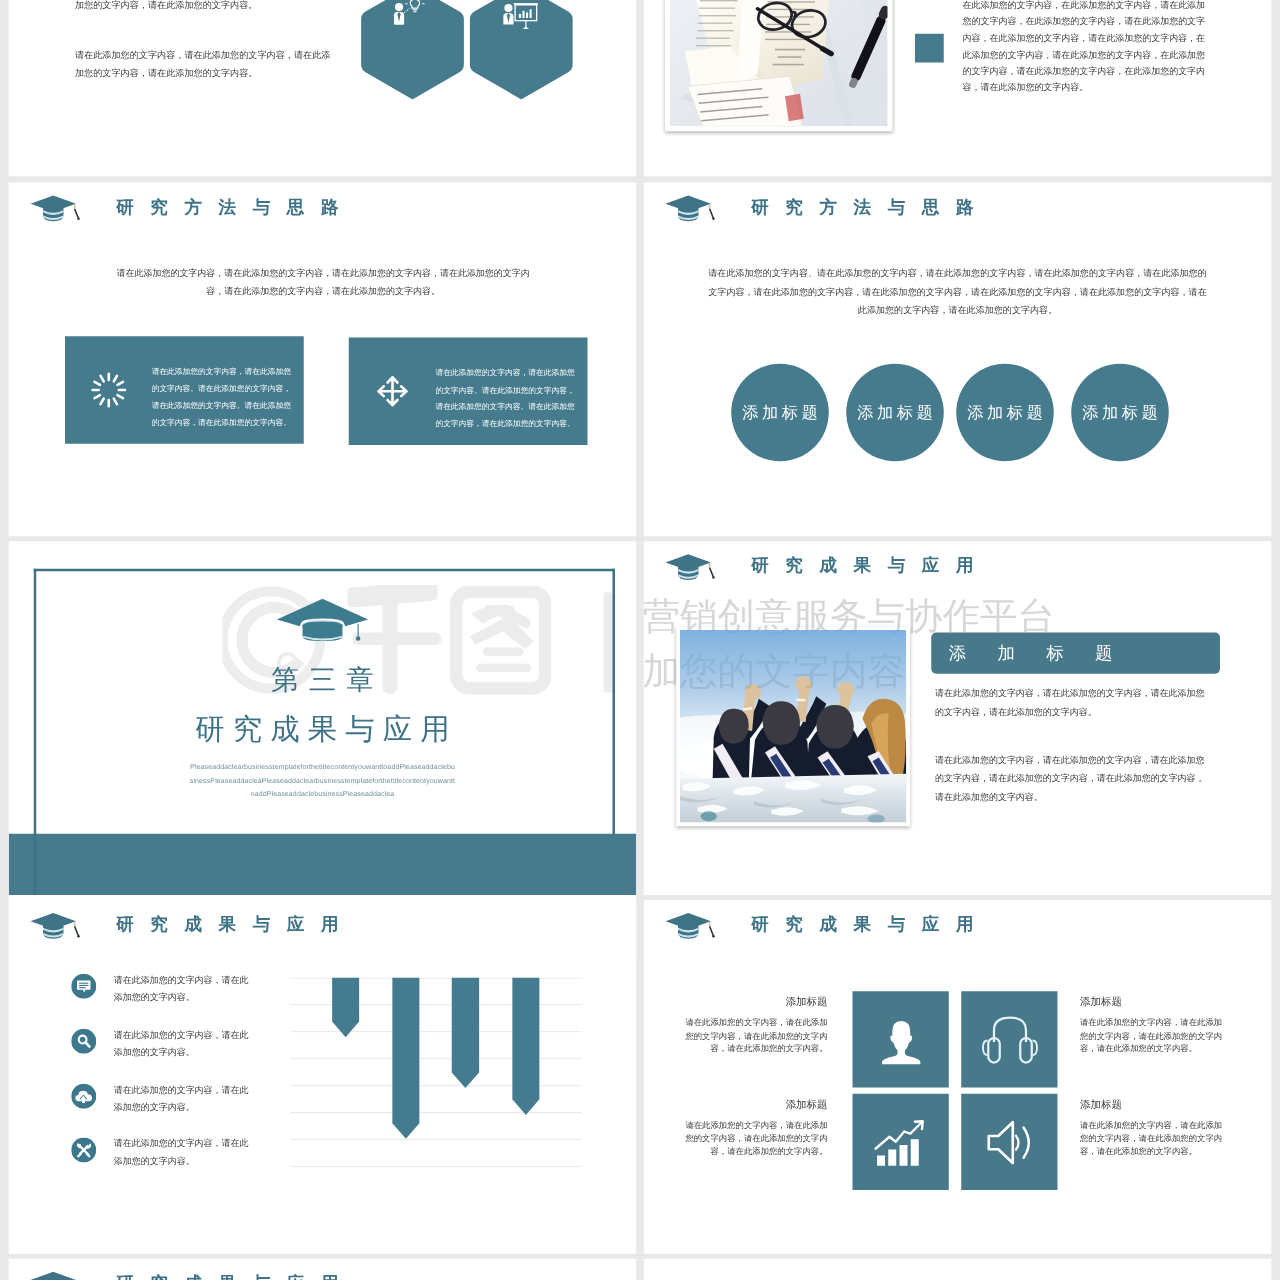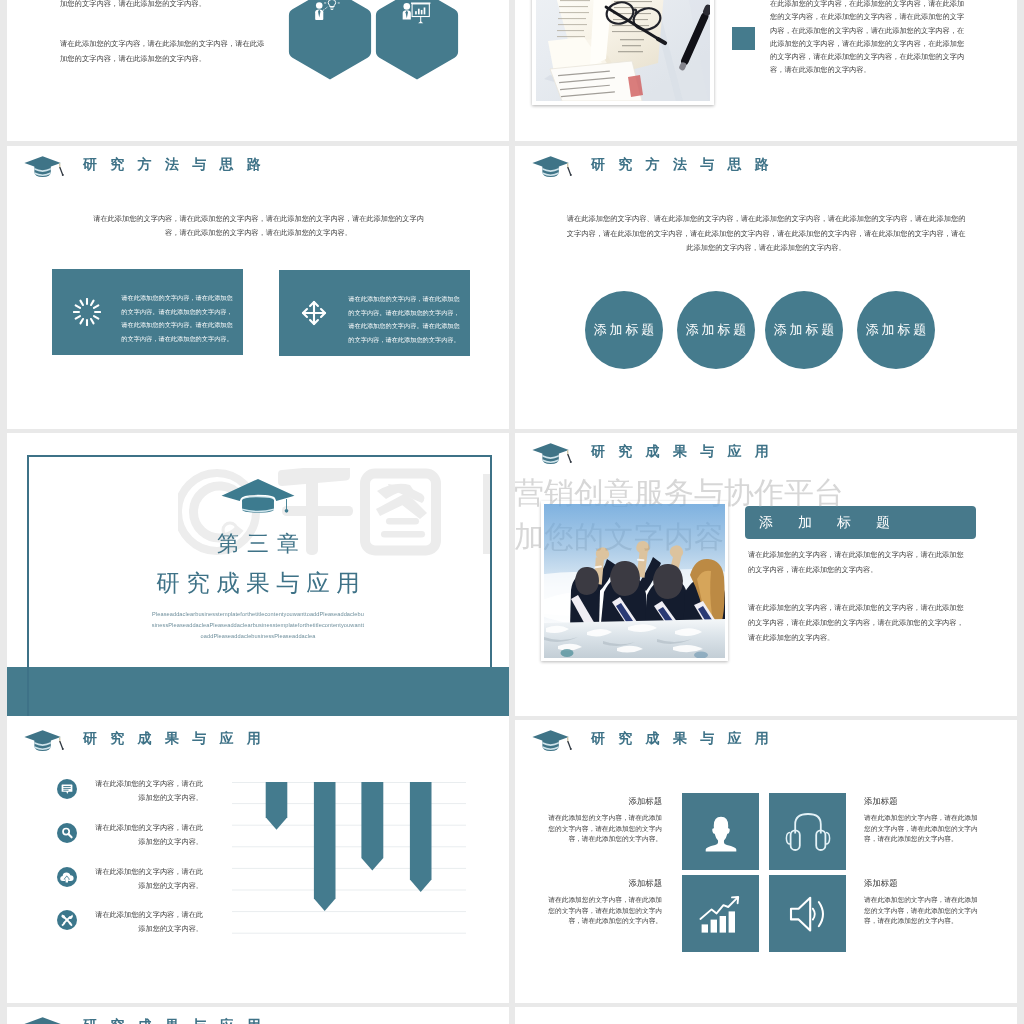--- a/index.html
+++ b/index.html
@@ -5,22 +5,22 @@
 <style>
   html,body{margin:0;padding:0;}
   body{width:1024px;height:1024px;background:#e9e9e9;overflow:hidden;
        font-family:"Liberation Sans",sans-serif;}
   .page{position:relative;width:1024px;height:1024px;background:#e9e9e9;}
   .slide{position:absolute;background:#fff;overflow:hidden;box-sizing:border-box;}
 
   
   .hdr{position:absolute;left:14px;top:4px;display:flex;align-items:center;height:30px;}
   .hdr .cap{width:46px;height:30px;flex:0 0 auto;display:block;}
-  .hdr .htxt{margin-left:16px;color:#3e7287;font-size:14px;font-weight:700;
-             letter-spacing:13.3px;white-space:nowrap;line-height:1;font-family:Liberation Serif, serif;}
+  .hdr .htxt{margin-left:26px;color:#3e7287;font-size:14px;font-weight:700;
+             letter-spacing:13.3px;white-space:nowrap;line-height:1;}
 
   .cn{font-family:"DejaVu Serif",serif;color:#3a3a3a;}
   .wm{position:absolute;pointer-events:none;user-select:none;}
   
   .s1-p1{position:absolute;left:53px;top:139px;width:340px;font-size:7.3px;line-height:2.0;}
   .s1-p2{position:absolute;left:53px;top:178px;width:208px;font-size:7.3px;line-height:2.1;}
   .s1-hexA{position:absolute;left:280px;top:127px;display:block;}
   .s1-hexB{position:absolute;left:367px;top:127px;display:block;}
   .s1-icoA{position:absolute;left:305px;top:140px;display:block;}
   .s1-icoB{position:absolute;left:393px;top:143px;display:block;}
@@ -70,21 +70,21 @@
   .s6-photo{position:absolute;left:26px;top:68px;width:181px;height:154px;
             background:#fff;padding:3px;box-shadow:0 1px 3px rgba(0,0,0,.28);}
   .s6-photo svg{display:block;}
   .s6-bar{position:absolute;left:230px;top:73px;width:231px;height:33px;background:#47798b;
           border-radius:4px;display:flex;align-items:center;}
   .s6-bar span{margin-left:14px;color:#fff;font-size:14px;letter-spacing:25px;
                font-family:"Liberation Sans",sans-serif;}
   .s6-p1{position:absolute;left:233px;top:115px;width:218px;font-size:7.2px;line-height:2.05;}
   .s6-p2{position:absolute;left:233px;top:168px;width:218px;font-size:7.2px;line-height:2.05;}
   
-  .s7-item{position:absolute;left:50px;width:170px;height:22px;text-align:right;}
+  .s7-item{position:absolute;left:50px;width:170px;height:22px;}
   .s7-ic{position:absolute;left:0;top:0;width:20px;height:20px;display:block;}
   .s7-ic svg{display:block;}
   .s7-tx{position:absolute;left:34px;top:-2px;width:112px;font-size:7.2px;line-height:1.95;display:block;}
   .s7-chart{position:absolute;left:225px;top:62px;}
   
   .s8-sq{position:absolute;width:77px;height:77px;background:#47798b;
          display:flex;align-items:center;justify-content:center;}
   .s8-sq svg{display:block;}
   .s8-txt{position:absolute;width:114px;}
   .s8-ti{font-size:8.4px;color:#3a3a3a;font-family:"DejaVu Serif",serif;line-height:1;}

